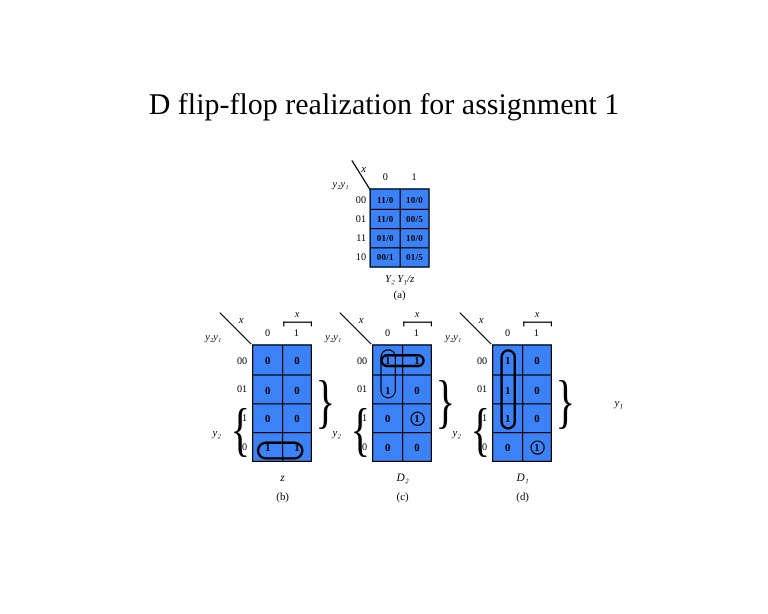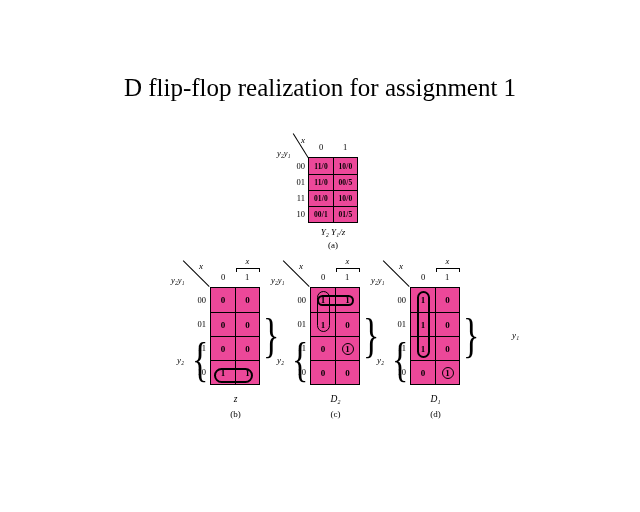--- a/index.html
+++ b/index.html
@@ -8,21 +8,21 @@
            font-family:"Liberation Serif","DejaVu Serif",serif; overflow:hidden; }
 
   .title   { position:absolute; top:74px; left:0; width:640px; text-align:center;
              font-size:25px; font-weight:normal; }
   .caption { position:absolute; top:436px; left:0; width:640px; text-align:center;
              font-size:16px; letter-spacing:0.5px; }
 
   .lab { position:absolute; font-style:italic; font-size:8.5px; white-space:nowrap; }
   .diagline { position:absolute; height:1.4px; background:#000; transform-origin:0 50%; }
 
-  .grid { position:absolute; display:grid; border:1.5px solid #000; background:#ec4899; }
+  .grid { position:absolute; display:grid; border:1.5px solid #000; background:#3b82f6; }
   .grid > .cell { display:flex; align-items:center; justify-content:center; font-weight:bold; }
   .grid > .cell:nth-child(2n)  { border-left:1px solid #000; }
   .grid > .cell:nth-child(n+3) { border-top:1px solid #000; }
 
   .colh, .rowl, .plab, .blab { position:absolute; font-size:8.5px; text-align:center; }
 
   
   .stable { position:absolute; left:270px; top:125px; width:150px; height:135px; }
   .stable .diagline { left:23px; top:8px; width:29px; transform:rotate(58deg); }
   .stable .diag-x  { left:31px; top:10px; font-size:9px; }

